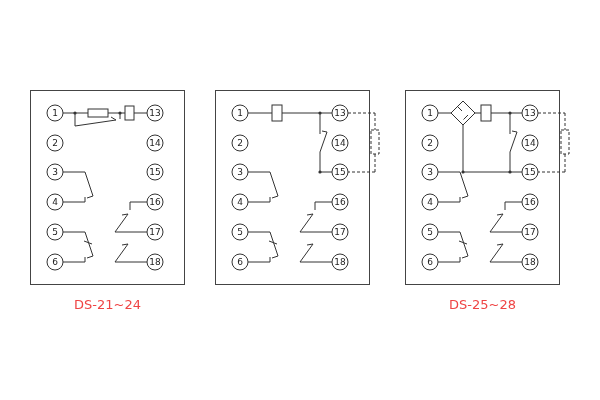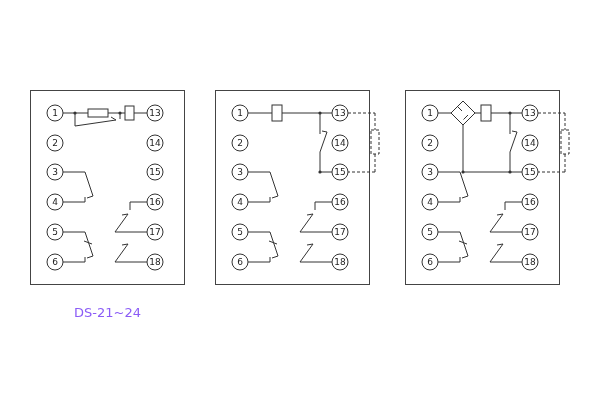--- a/index.html
+++ b/index.html
@@ -10,21 +10,21 @@
     overflow:hidden;
   }
   .panel{position:absolute;top:90px;}
   .box{fill:none;stroke:#444;stroke-width:1;}
   .wire{fill:none;stroke:#333;stroke-width:1;}
   .dash{fill:none;stroke:#333;stroke-width:1;stroke-dasharray:3 2;}
   .comp{fill:#fff;stroke:#333;stroke-width:1;}
   .term{fill:#fff;stroke:#333;stroke-width:1;}
   .tnum{font-size:9px;fill:#222;text-anchor:middle;font-family:"DejaVu Sans","Liberation Sans",sans-serif;}
   .dot{fill:#333;stroke:none;}
-  .label{margin-top:16px;width:155px;text-align:center;font-size:13px;color:#8b5cf6;}
+  .label{margin-top:8px;width:155px;text-align:center;font-size:13px;color:#ef4444;}
 </style>
 </head>
 <body>
 
 <div class="panel" style="left:30px">
   <svg width="185" height="195" viewBox="0 0 185 195">
     <rect class="box" x="0.5" y="0.5" width="154" height="194"></rect>
 
     <g>
 
@@ -252,13 +252,14 @@
       <g>
           <circle class="term" cx="125" cy="142" r="8"></circle>
           <text class="tnum" x="125" y="145">17</text>
         </g>
       <g>
           <circle class="term" cx="125" cy="172" r="8"></circle>
           <text class="tnum" x="125" y="175">18</text>
         </g>
     </g>
   </svg>
+  <div class="label">DS-25~28</div>
 </div>
 
 </body></html>

